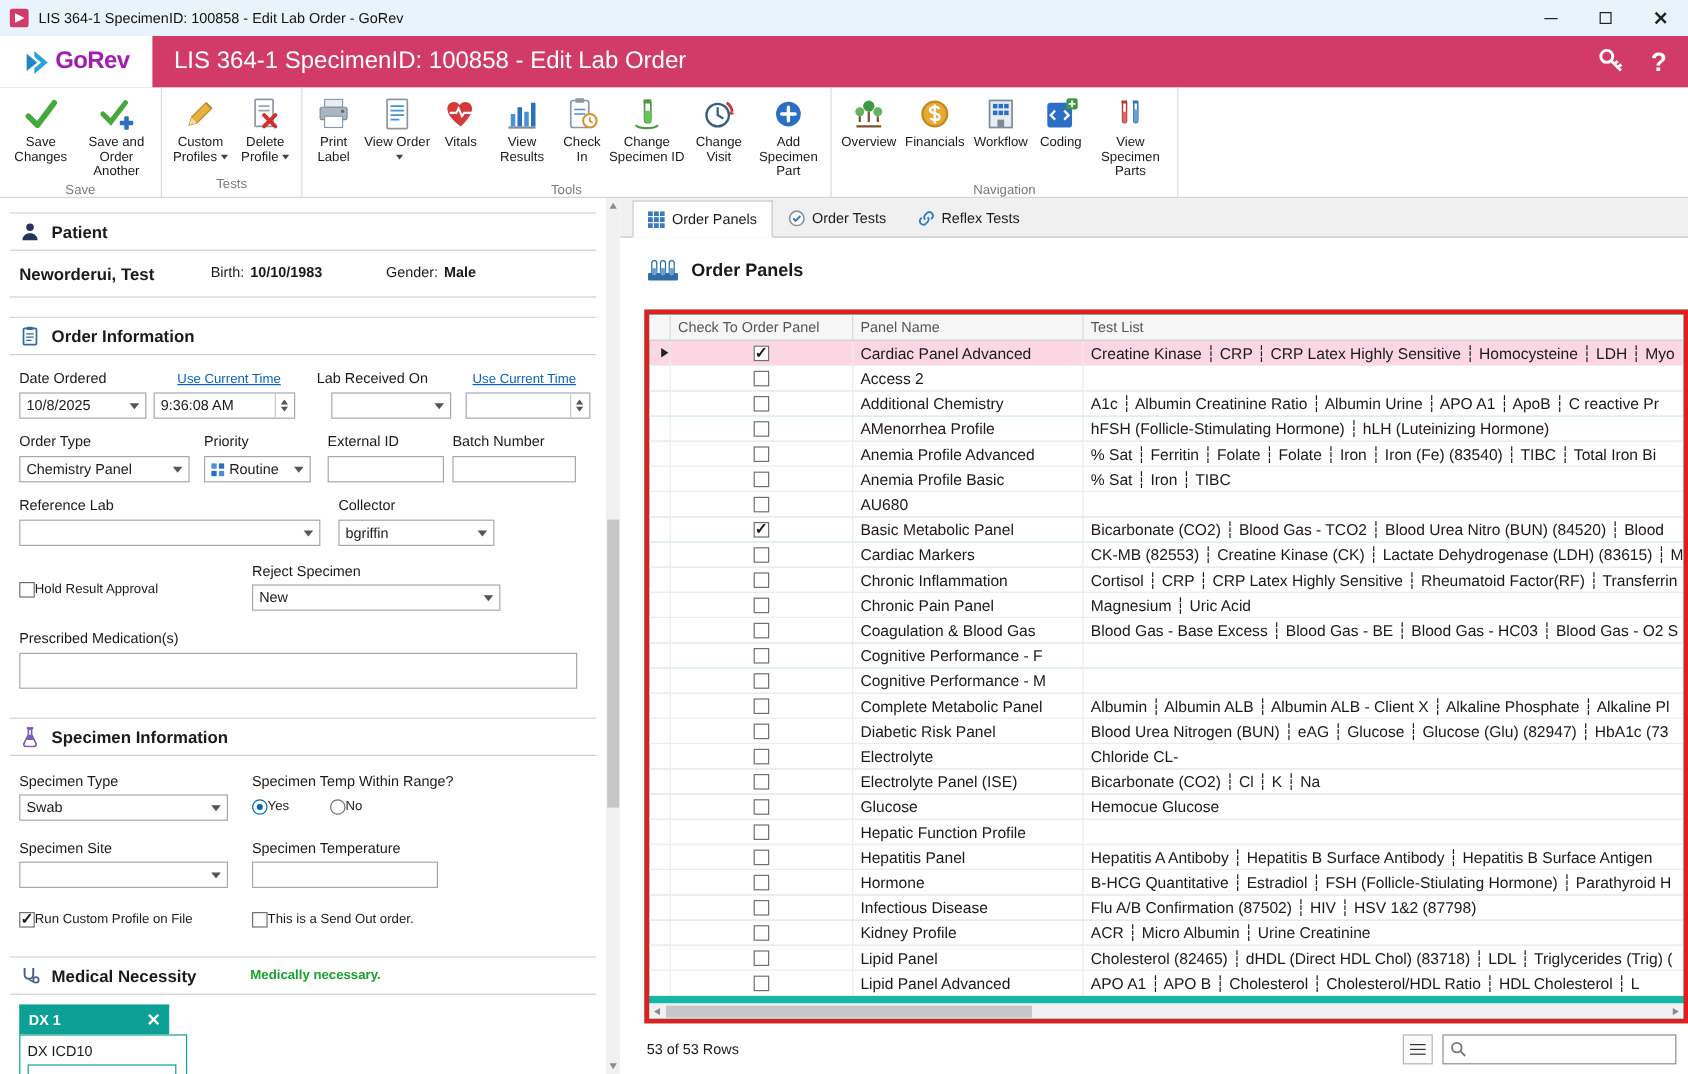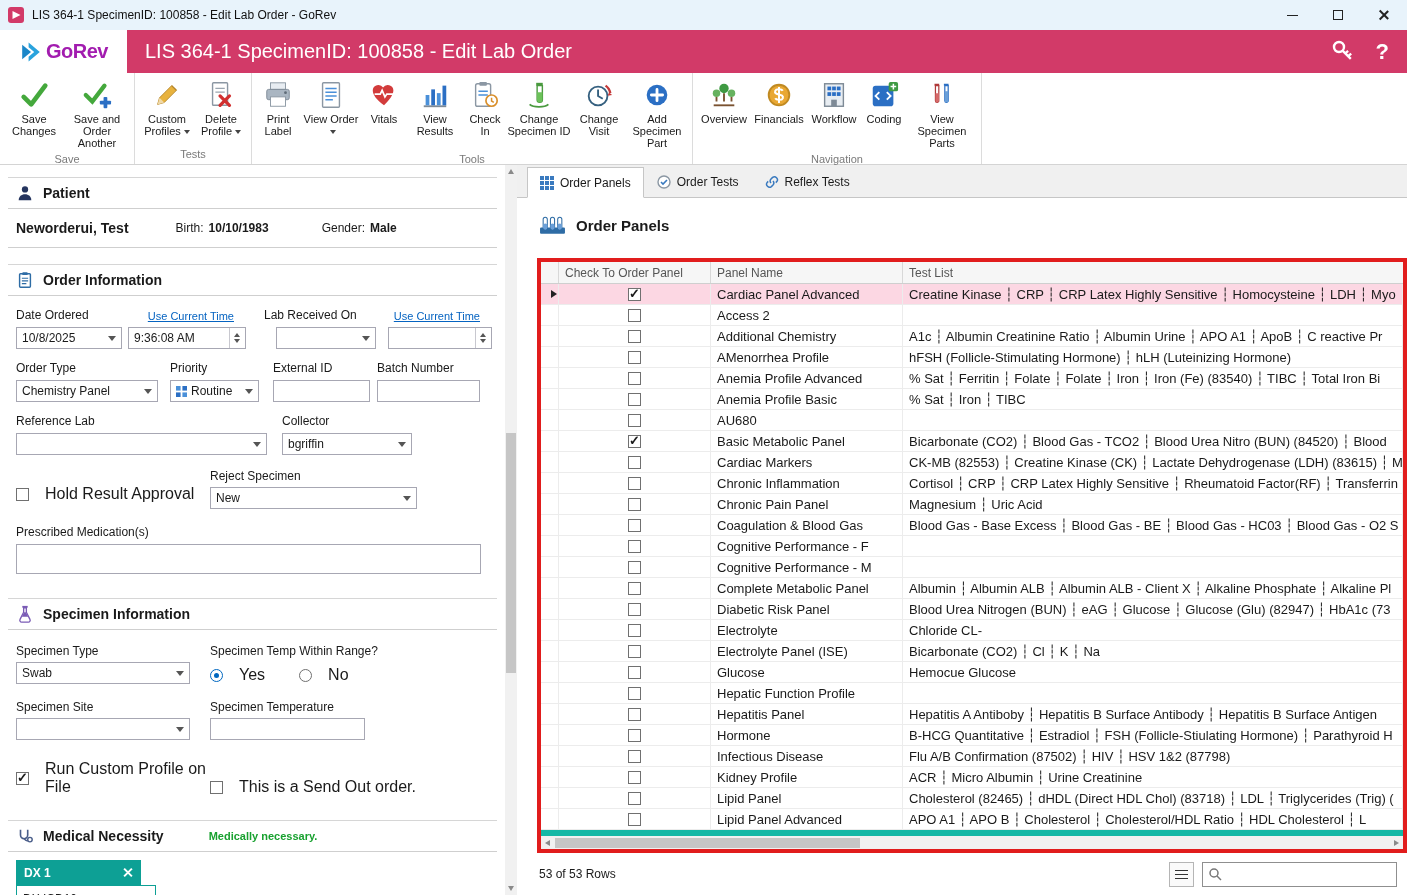--- a/index.html
+++ b/index.html
@@ -52,21 +52,21 @@
   .vthumb{position:absolute;left:1px;width:10px;top:268px;height:240px;background:#c6c6c6}
   .right-panel{position:absolute;left:517px;top:0;right:0;height:100%;background:#fff}
 
   
   .sec{margin-bottom:20px}
   .sec-header{display:flex;align-items:center;gap:9px;padding:6px 8px;
     border-top:1px solid #d6d6d6;border-bottom:1px solid #cfcfcf;min-height:30px}
   .sec-icon{width:18px;height:18px;flex:none}
   .sec-icon svg{width:100%;height:100%}
   .sec-title{font-weight:bold;font-size:14px}
-  .patient-row{display:flex;align-items:center;padding:11px 8px;border-bottom:1px solid #cfcfcf;gap:5px}
+  .patient-row{display:flex;padding:11px 8px;border-bottom:1px solid #cfcfcf;gap:5px}
   .patient-name{font-weight:bold;font-size:14px;margin-right:42px}
   .pt-gap{margin-left:48px}
   .bold{font-weight:bold}
 
   .fr{display:flex;align-items:flex-end;padding-left:8px}
   .frm-label{font-size:12px;display:block;margin-bottom:4px}
   .link{color:#0563c1;text-decoration:underline;font-size:11px}
   .input,.combo,.spin{height:22px;border:1px solid #a7a7b3;background:#fff;display:flex;
     align-items:center;font-size:12px;padding:0 5px;position:relative}
   .combo .arrow{margin-left:auto;width:0;height:0;border-left:4px solid transparent;
@@ -74,21 +74,21 @@
   .spin .spinbtns{margin-left:auto;display:flex;flex-direction:column;gap:2px;
     border-left:1px solid #c8c8cf;padding-left:4px;height:100%;justify-content:center}
   .spin .tri-up{width:0;height:0;border-left:3.5px solid transparent;border-right:3.5px solid transparent;border-bottom:4px solid #555}
   .spin .tri-dn{width:0;height:0;border-left:3.5px solid transparent;border-right:3.5px solid transparent;border-top:4px solid #555}
   .cbx{width:13px;height:13px;border:1px solid #707070;background:#fff;display:inline-block;
     position:relative;flex:none;vertical-align:-2px}
   .cbx.on::after{content:"✓";position:absolute;left:0;top:-3px;font-size:13px;font-weight:bold;color:#1a1a1a}
   .rdo{width:13px;height:13px;border:1px solid #707070;border-radius:50%;background:#fff;display:inline-block;flex:none;position:relative}
   .rdo.on{border-color:#0067c0}
   .rdo.on::after{content:"";position:absolute;left:3px;top:3px;width:5px;height:5px;border-radius:50%;background:#0067c0}
-  .chkline{display:flex;align-items:center;gap:16px;font-size:16px}
+  .chkline{display:flex;gap:0;font-size:11px}
   .med-status{color:#18a12f;font-weight:bold;font-size:11px;margin-left:36px}
   .dx-tab{width:125px;height:25px;background:#0da095;color:#fff;font-weight:bold;
     display:flex;align-items:center;justify-content:space-between;padding:0 8px;margin:8px 0 0 8px}
   .dx-x{position:relative;width:11px;height:11px}
   .dx-x::before,.dx-x::after{content:"";position:absolute;left:5px;top:0;width:2px;height:11px;background:#fff}
   .dx-x::before{transform:rotate(45deg)}.dx-x::after{transform:rotate(-45deg)}
   .dx-body{width:140px;border:1px solid #0da095;margin-left:8px;padding:6px;background:#fff}
   .dx-combo{border-color:#0da095;width:124px;margin-top:4px}
 
   

